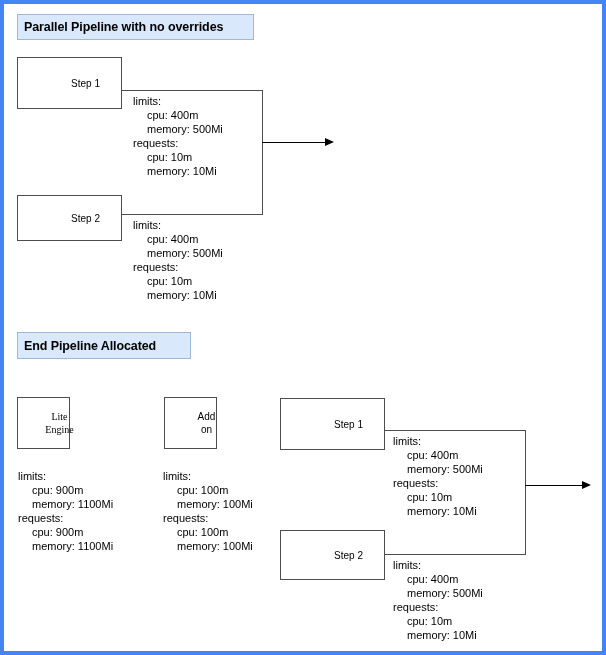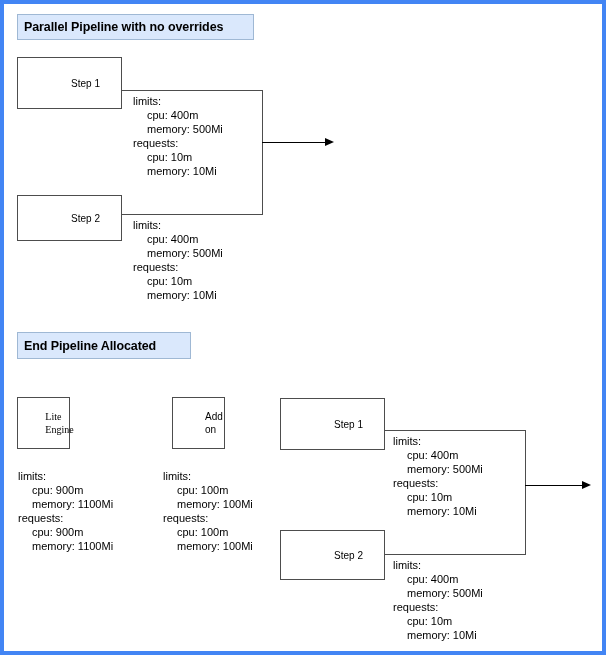--- a/index.html
+++ b/index.html
@@ -43,21 +43,21 @@
   }
   
   .node-box {
     position: absolute;
     box-sizing: border-box;
     background: #ffffff;
     border: 1.4px solid #4d4d4d;
     display: flex;
     align-items: center;
     justify-content: center;
-    text-align: left;
+    text-align: center;
     font-size: 10px;
     color: #000000;
     line-height: 13px;
     padding-left: 32px;
   }
   
   .res-block {
     position: absolute;
     font-size: 11px;
     line-height: 14px;
@@ -134,21 +134,21 @@
       <div class="lvl2">memory: 10Mi</div>
     </div>
 
     <div class="section-header" style="left:13px; top:328px; width:174px; height:27px;">End Pipeline Allocated</div>
 
     <div class="node-box" style="left:13px; top:393px; width:53px; height:52px;">
       <span style="white-space:pre-line;font-family:Liberation Serif, serif;">Lite
 Engine</span>
     </div>
 
-    <div class="node-box" style="left:168px; top:393px; width:53px; height:52px;">Add on</div>
+    <div class="node-box" style="left:160px; top:393px; width:53px; height:52px;">Add on</div>
 
     <div class="res-block" style="left:14px; top:465px;">
       <div class="lvl1">limits:</div>
       <div class="lvl2">cpu: 900m</div>
       <div class="lvl2">memory: 1100Mi</div>
       <div class="lvl1">requests:</div>
       <div class="lvl2">cpu: 900m</div>
       <div class="lvl2">memory: 1100Mi</div>
     </div>
 

